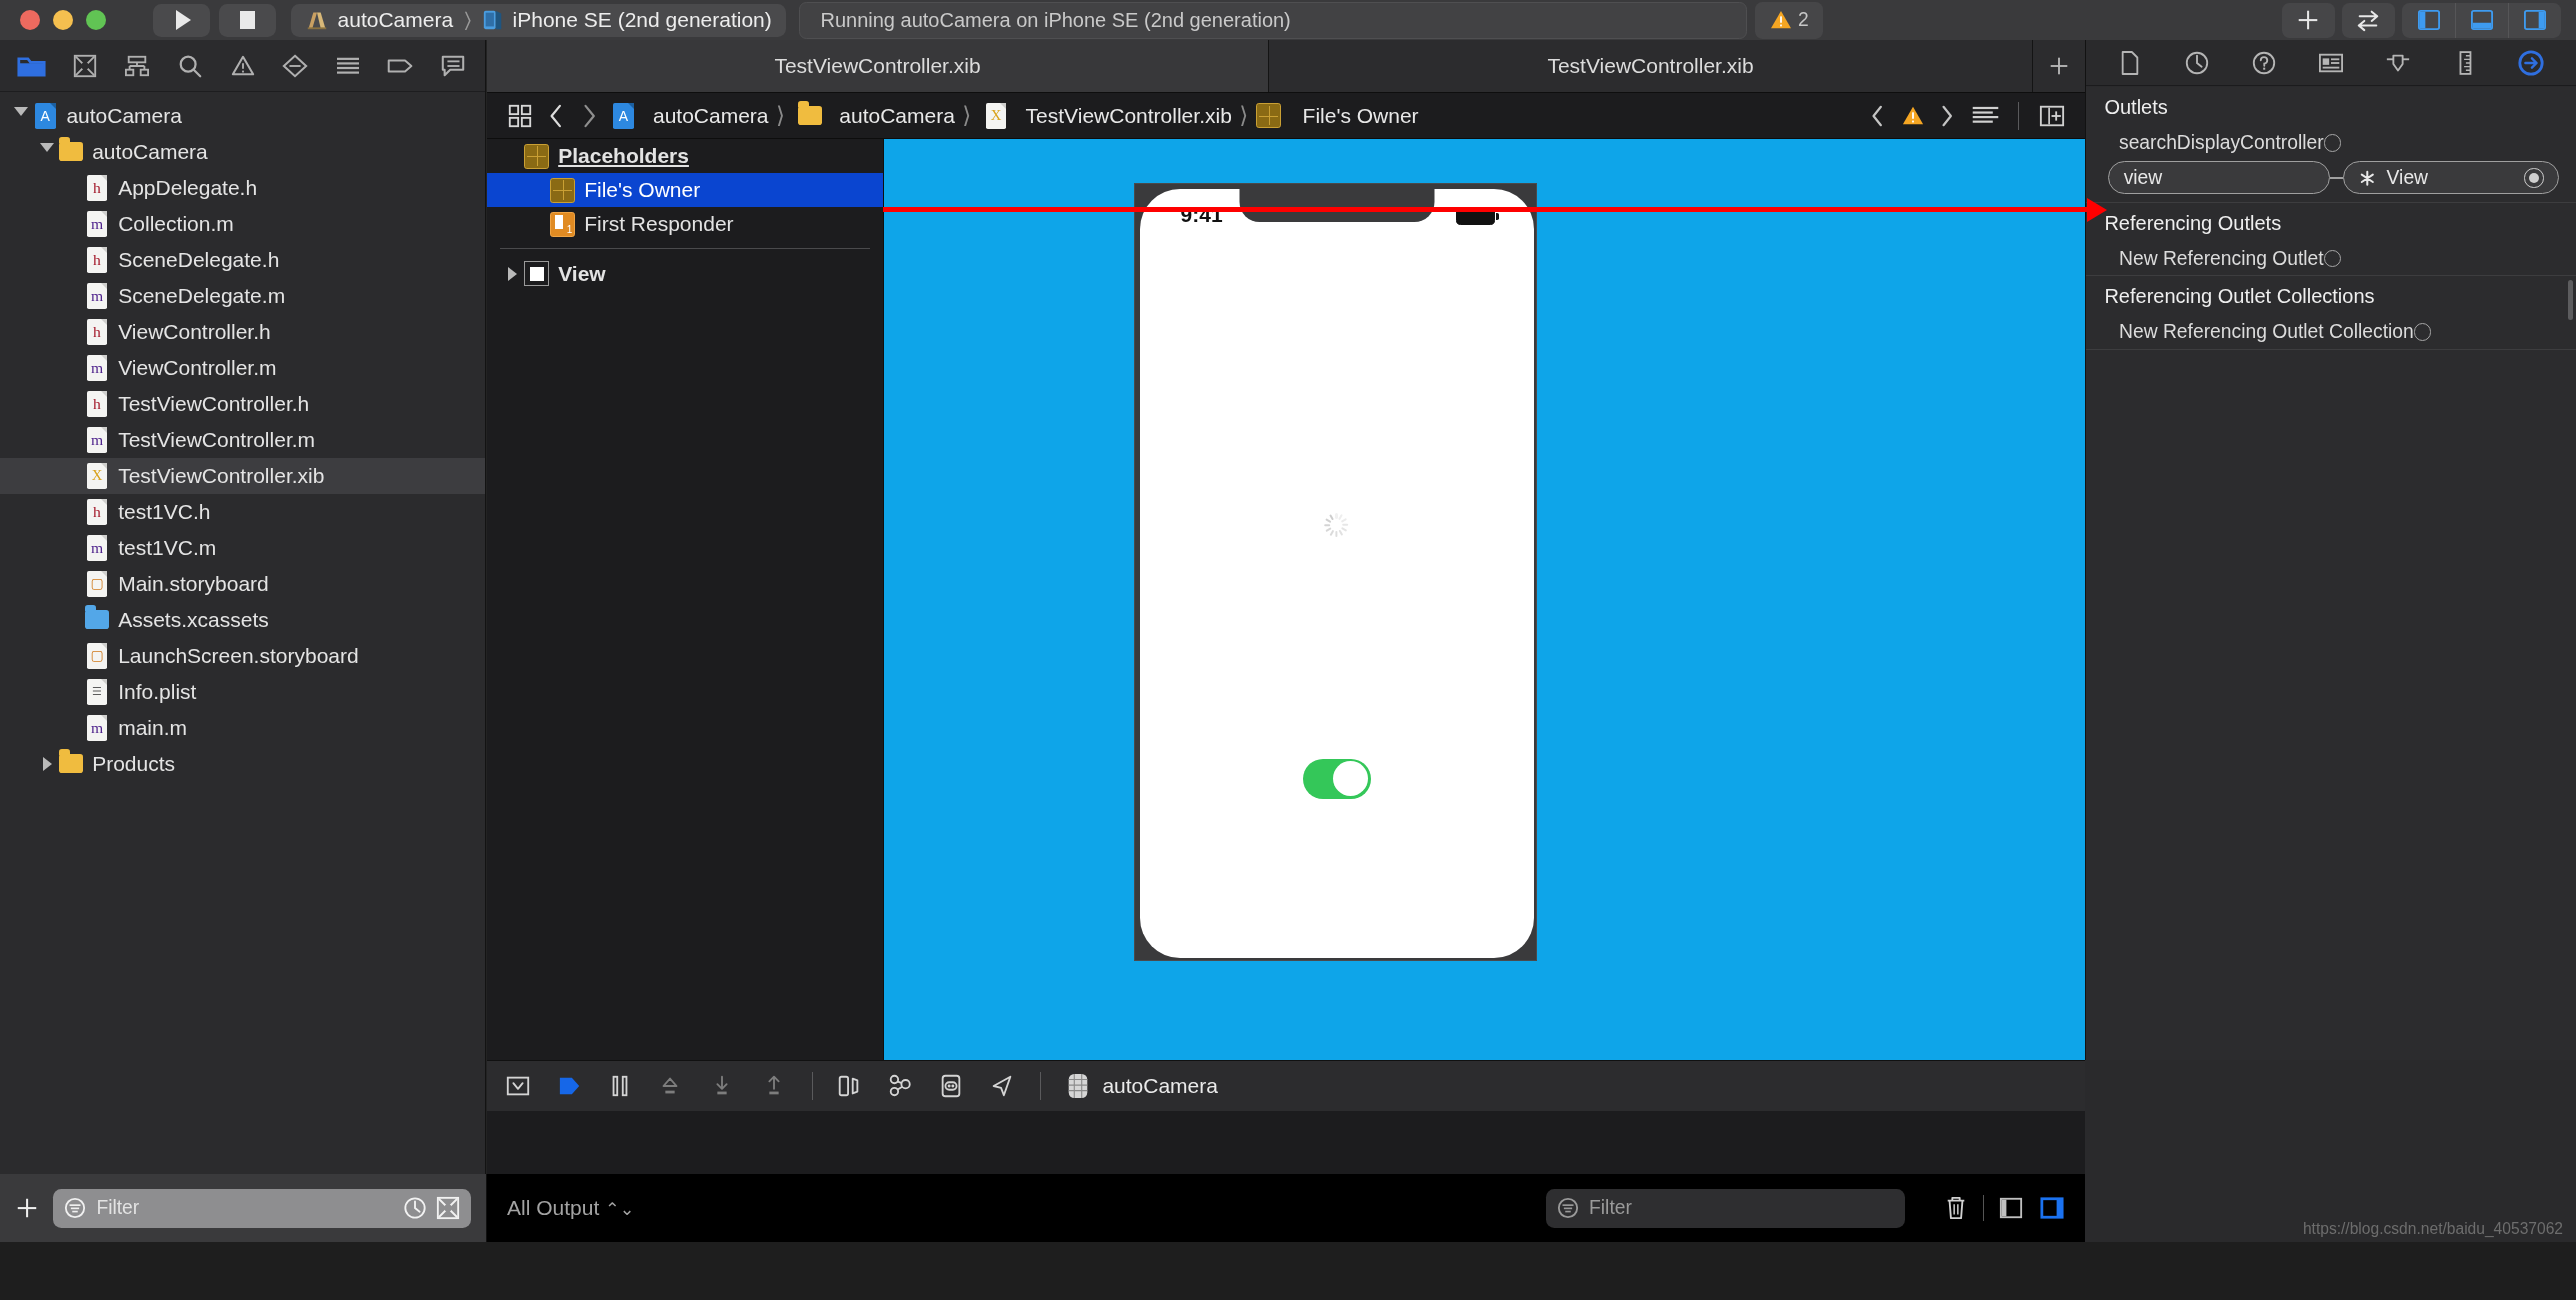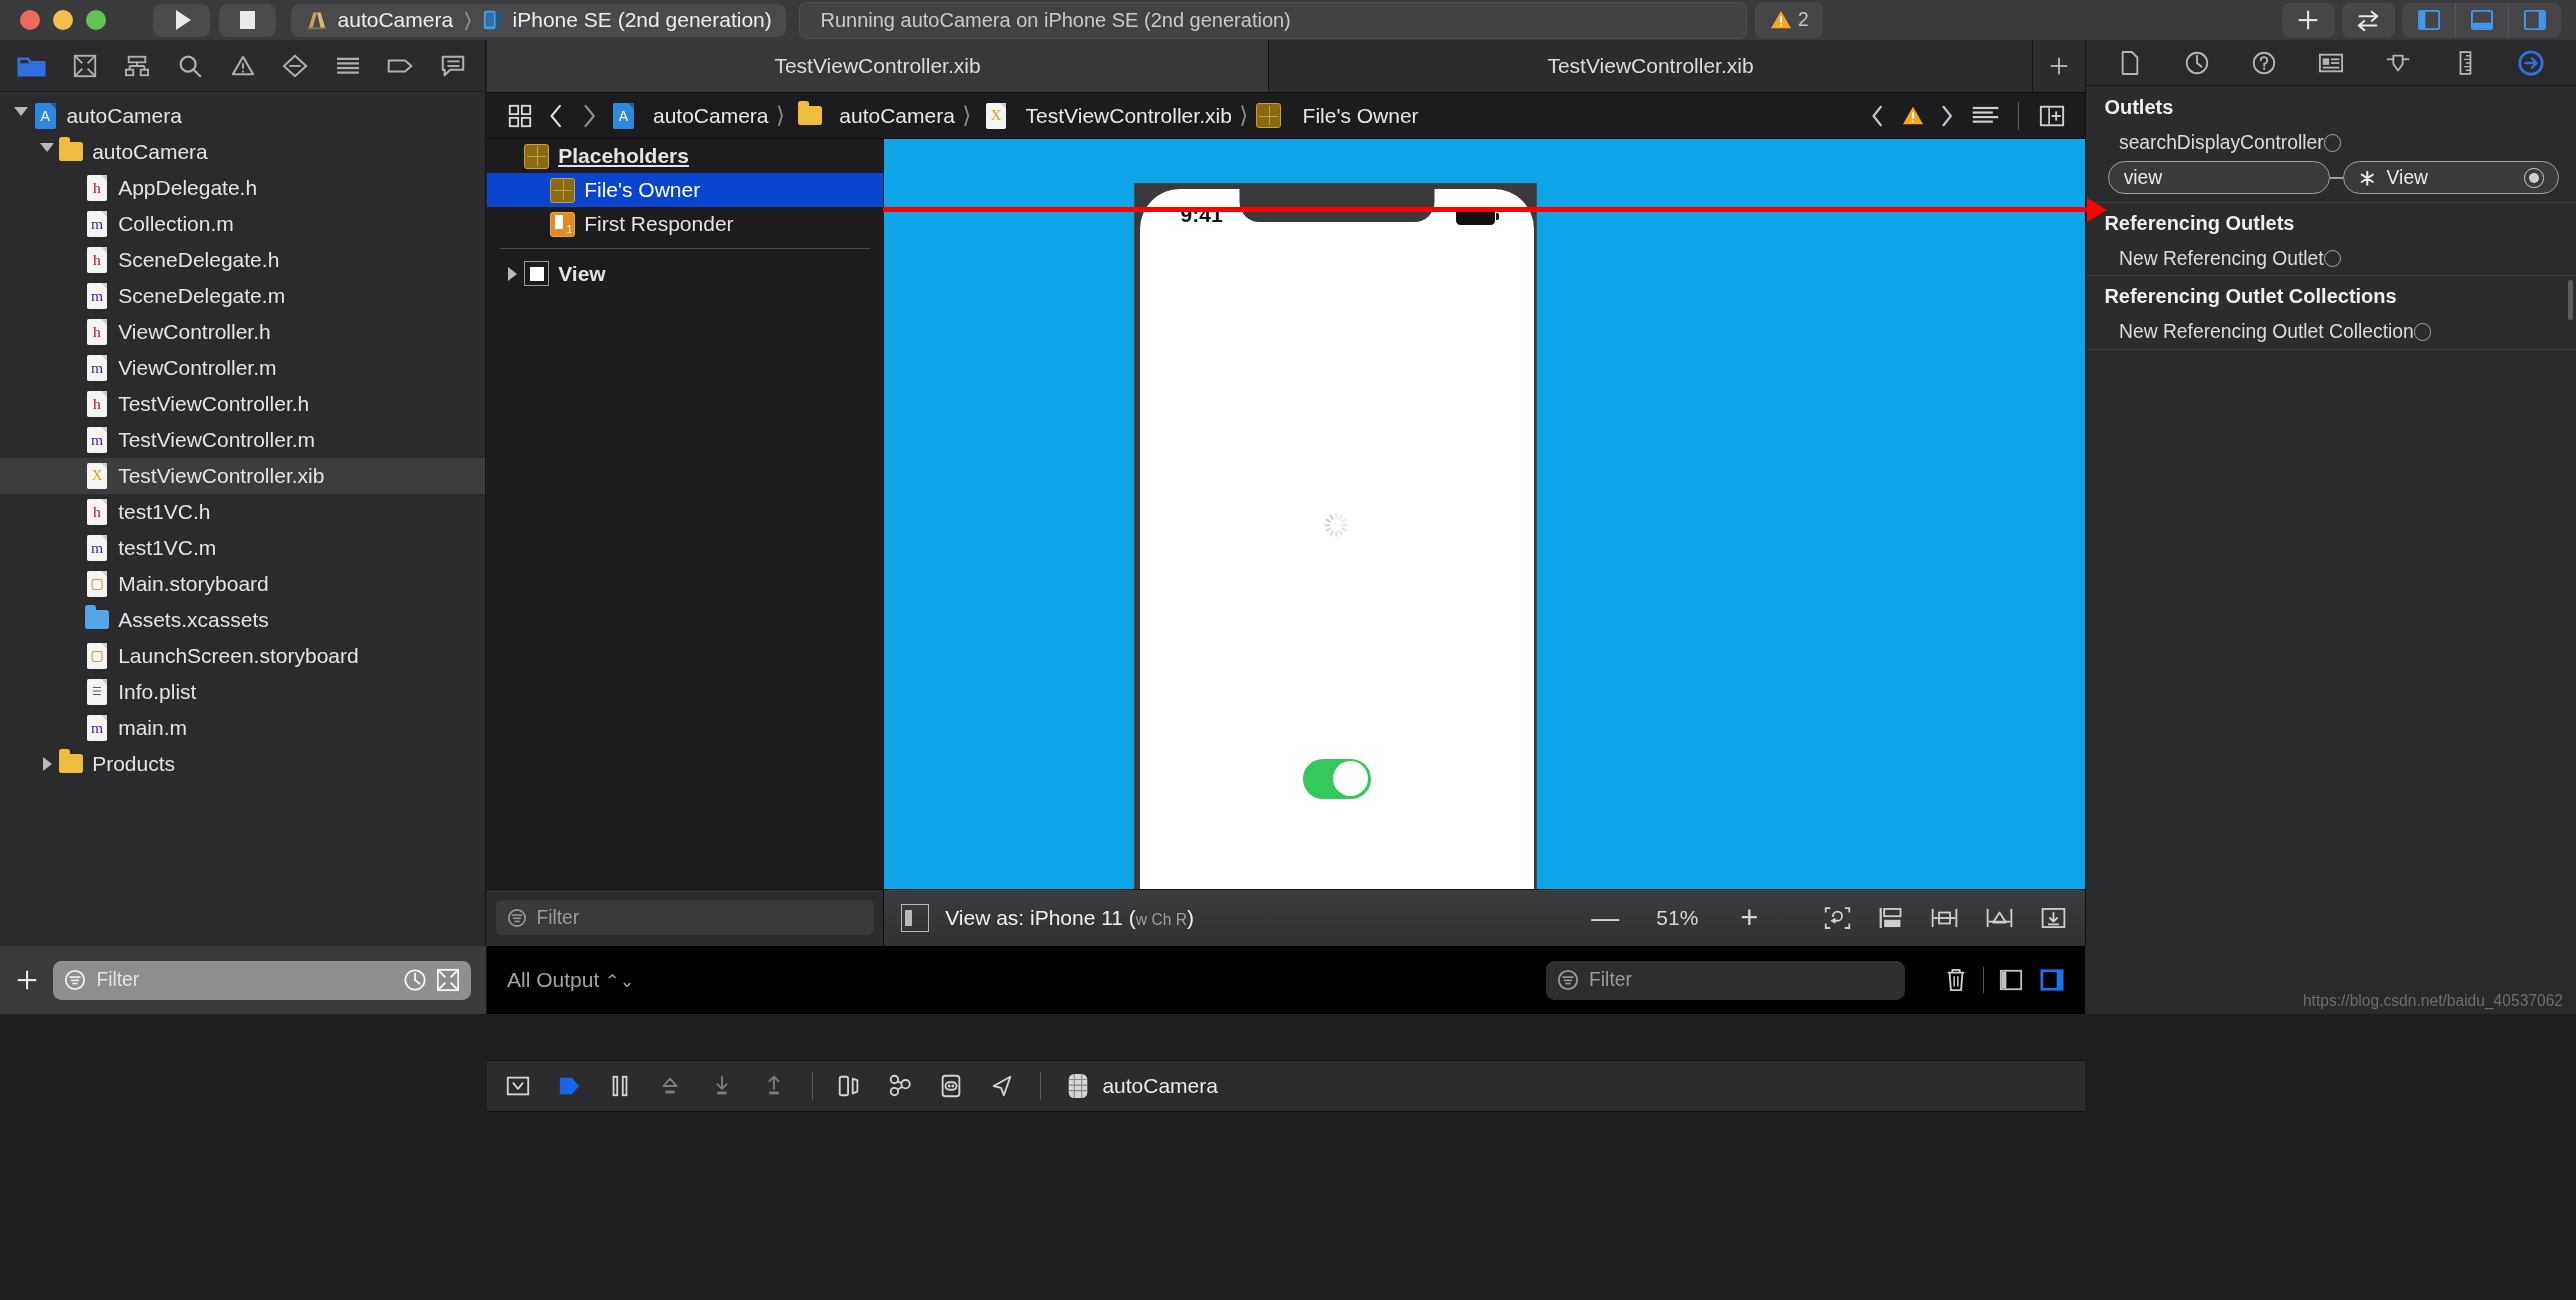--- a/index.html
+++ b/index.html
@@ -3,21 +3,21 @@
 <meta charset="utf-8">
 <style>
   * { box-sizing: border-box; margin: 0; padding: 0; }
   html, body {
     width: 2576px; height: 1301px;
     background: #1e1e1e;
     font-family: "Liberation Sans", sans-serif;
     overflow: hidden;
     -webkit-font-smoothing: antialiased;
   }
-  .app { position: relative; width: 2576px; height: 1014px; background: #232323; }
+  .app { position: relative; width: 2576px; height: 1242px; background: #232323; }
 
   
   .toolbar {
     position: absolute; left: 0; top: 0; width: 2576px; height: 40px;
     background: #3a3a3c;
     display: flex; align-items: center;
   }
   .traffic { display: flex; align-items: center; gap: 13px; padding-left: 20px; width: 138px; }
   .tl { width: 20px; height: 20px; border-radius: 50%; }
   .tl.red { background: #ed6a5f; }
@@ -223,21 +223,21 @@
     position: absolute; right: 0; top: 40px; width: 491px; bottom: 68px;
     background: #2a2a2c; border-left: 0.9px solid #121212;
   }
   .insp-tabs {
     height: 46px; display:flex; align-items:center; justify-content: space-around;
     padding: 0 11px; border-bottom: 0.9px solid #1b1b1d; background:#2a2a2c;
   }
   .insp-tab { width: 42px; height: 37px; display:flex; align-items:center; justify-content:center; }
   .insp-body { position:absolute; top: 47px; left:0; right:0; bottom:0; background:#2c2c2e; }
   .sec-head {
-    font-size: 20px; font-weight: bold; color:#efefef; padding: 9.2px 18.4px 7.4px 18.4px;
+    font-size: 20px; font-weight: normal; color:#efefef; padding: 9.2px 18.4px 7.4px 18.4px;
   }
   .conn-row {
     display:flex; align-items:center; justify-content: flex-start;
     padding: 3.7px 22px 3.7px 33px; font-size: 19.3px; color:#dcdcdc; height: 33px;
   }
   .dot-hollow { width: 17.5px; height: 17.5px; border-radius:50%; border: 1.8px solid #a6a6a6; }
   .dot-filled { width: 19.3px; height:19.3px; border-radius:50%; border:1.8px solid #cfcfcf; display:flex; align-items:center; justify-content:center;}
   .dot-filled i { width: 10px; height:10px; border-radius:50%; background:#cfcfcf; }
   .pill-row { display:flex; align-items:center; padding: 1.8px 16.6px 7.4px 22px; }
   .pill {

